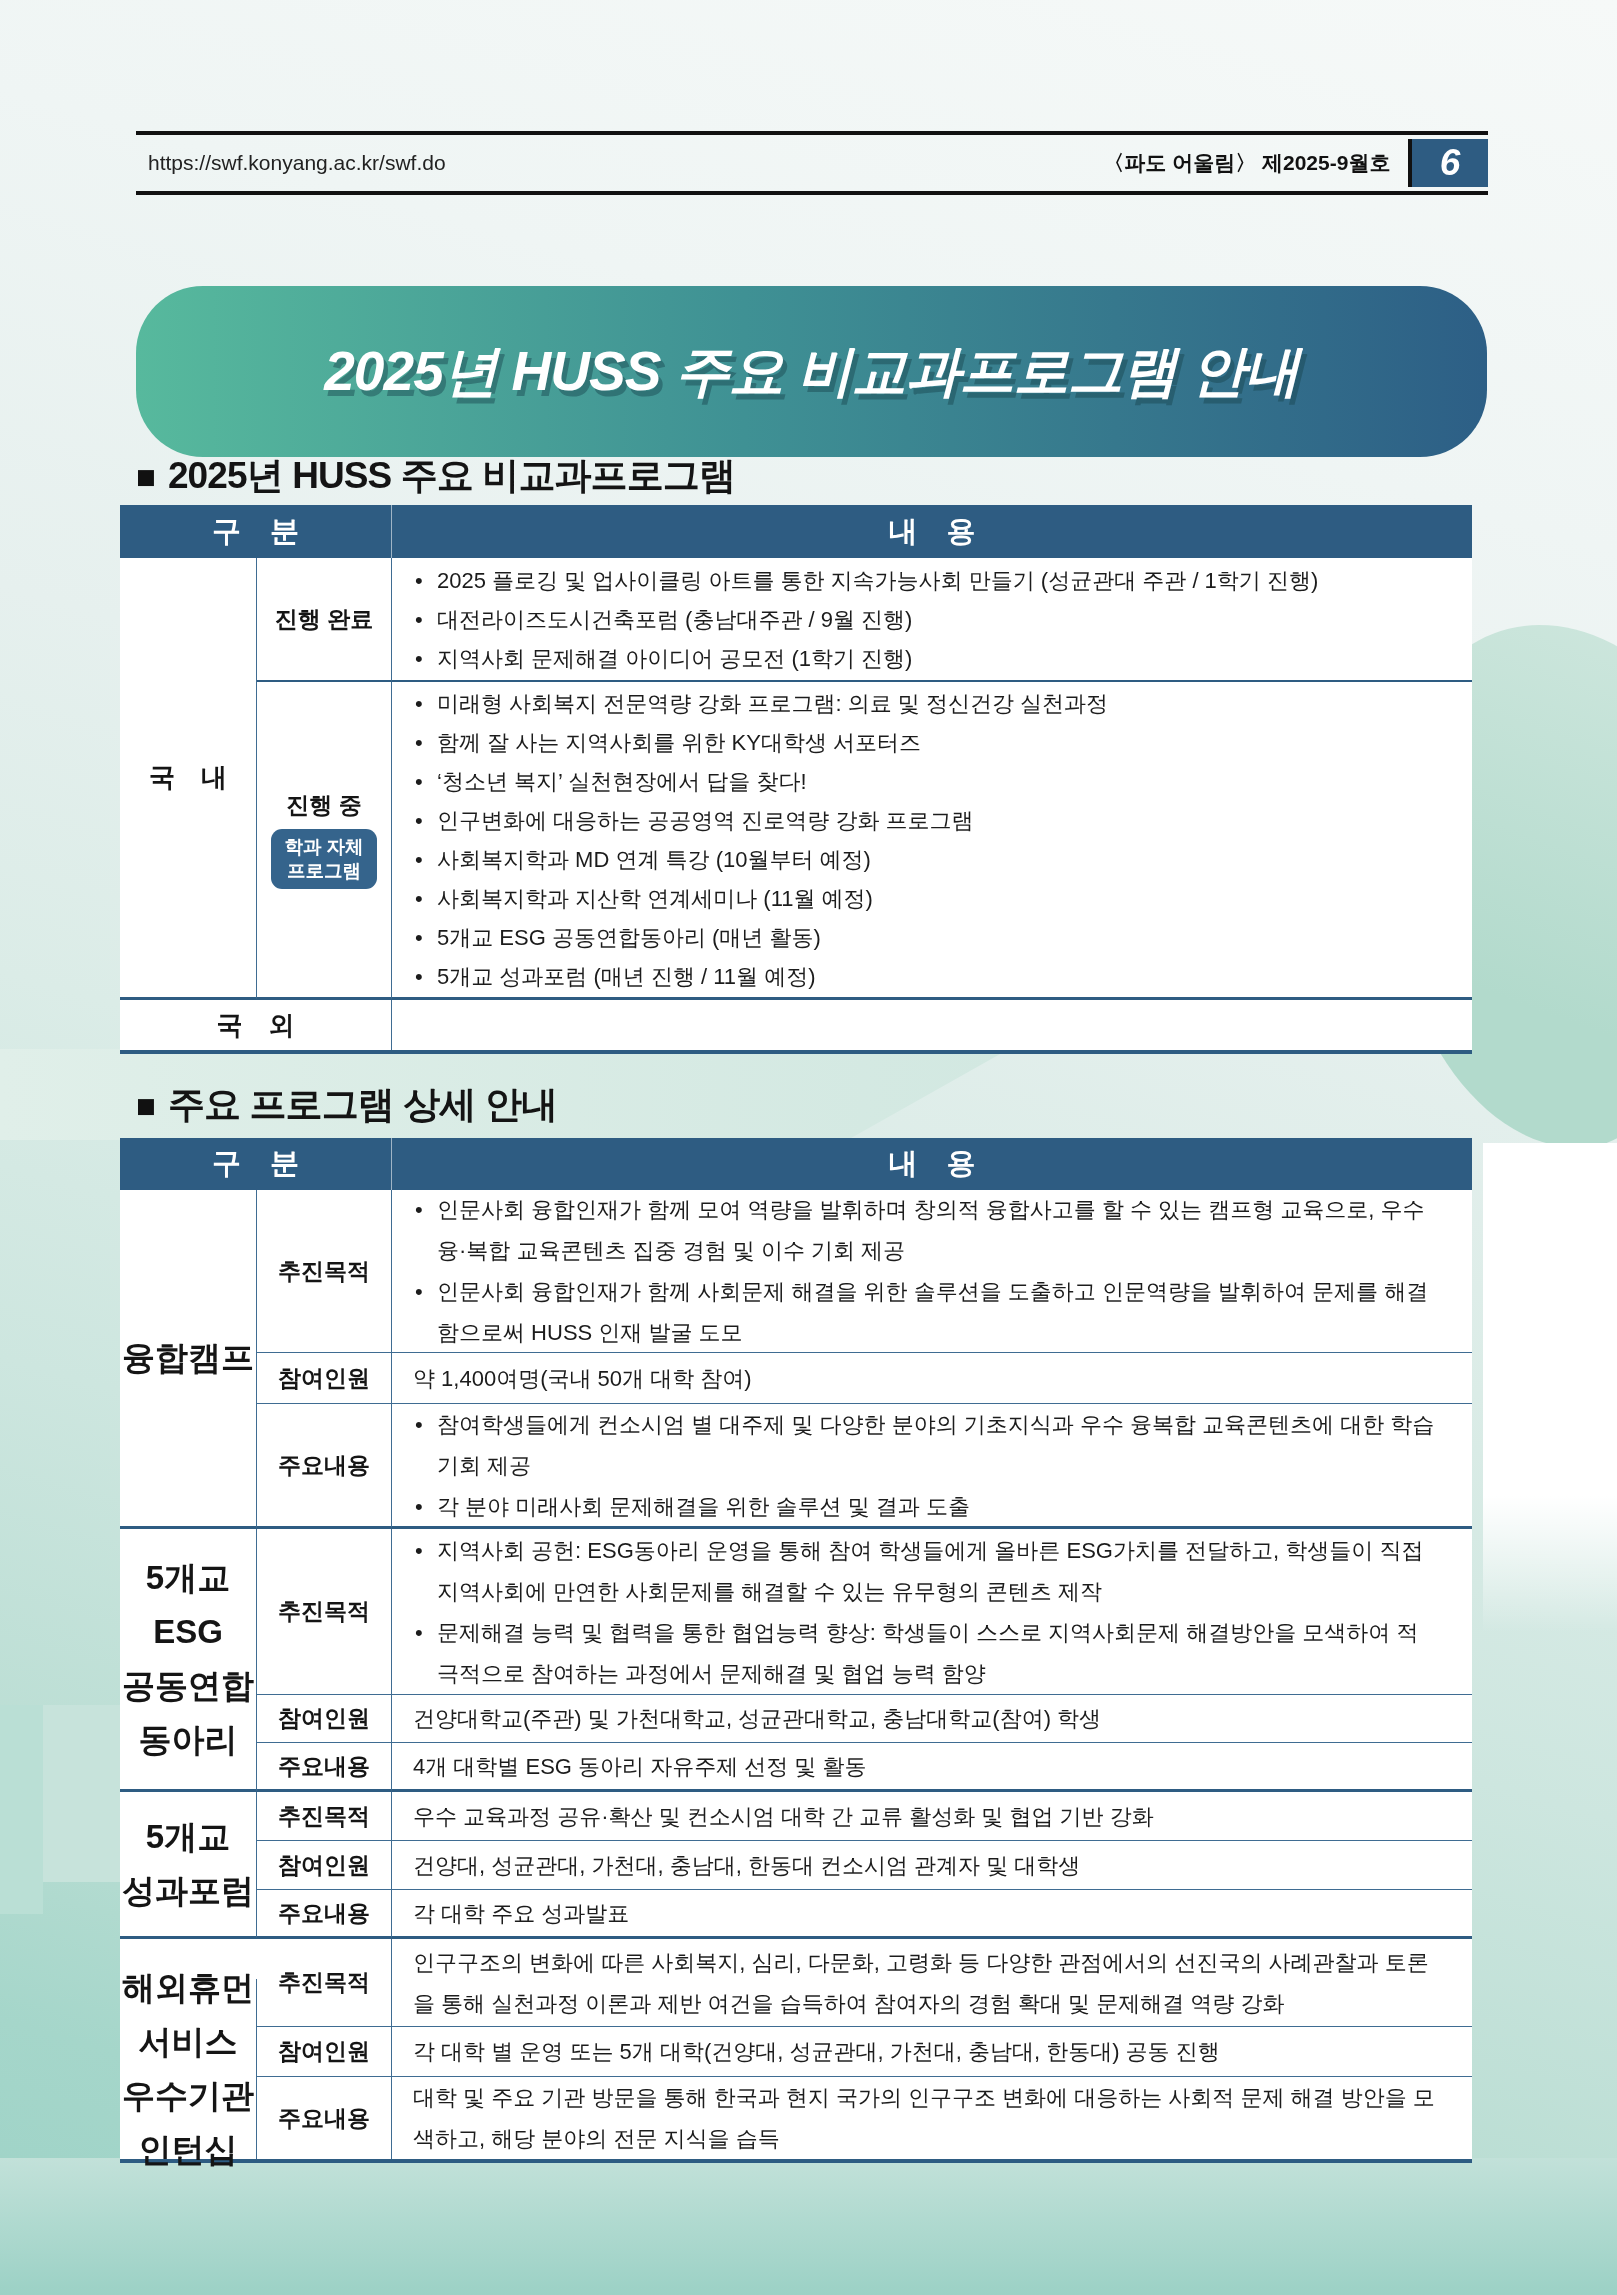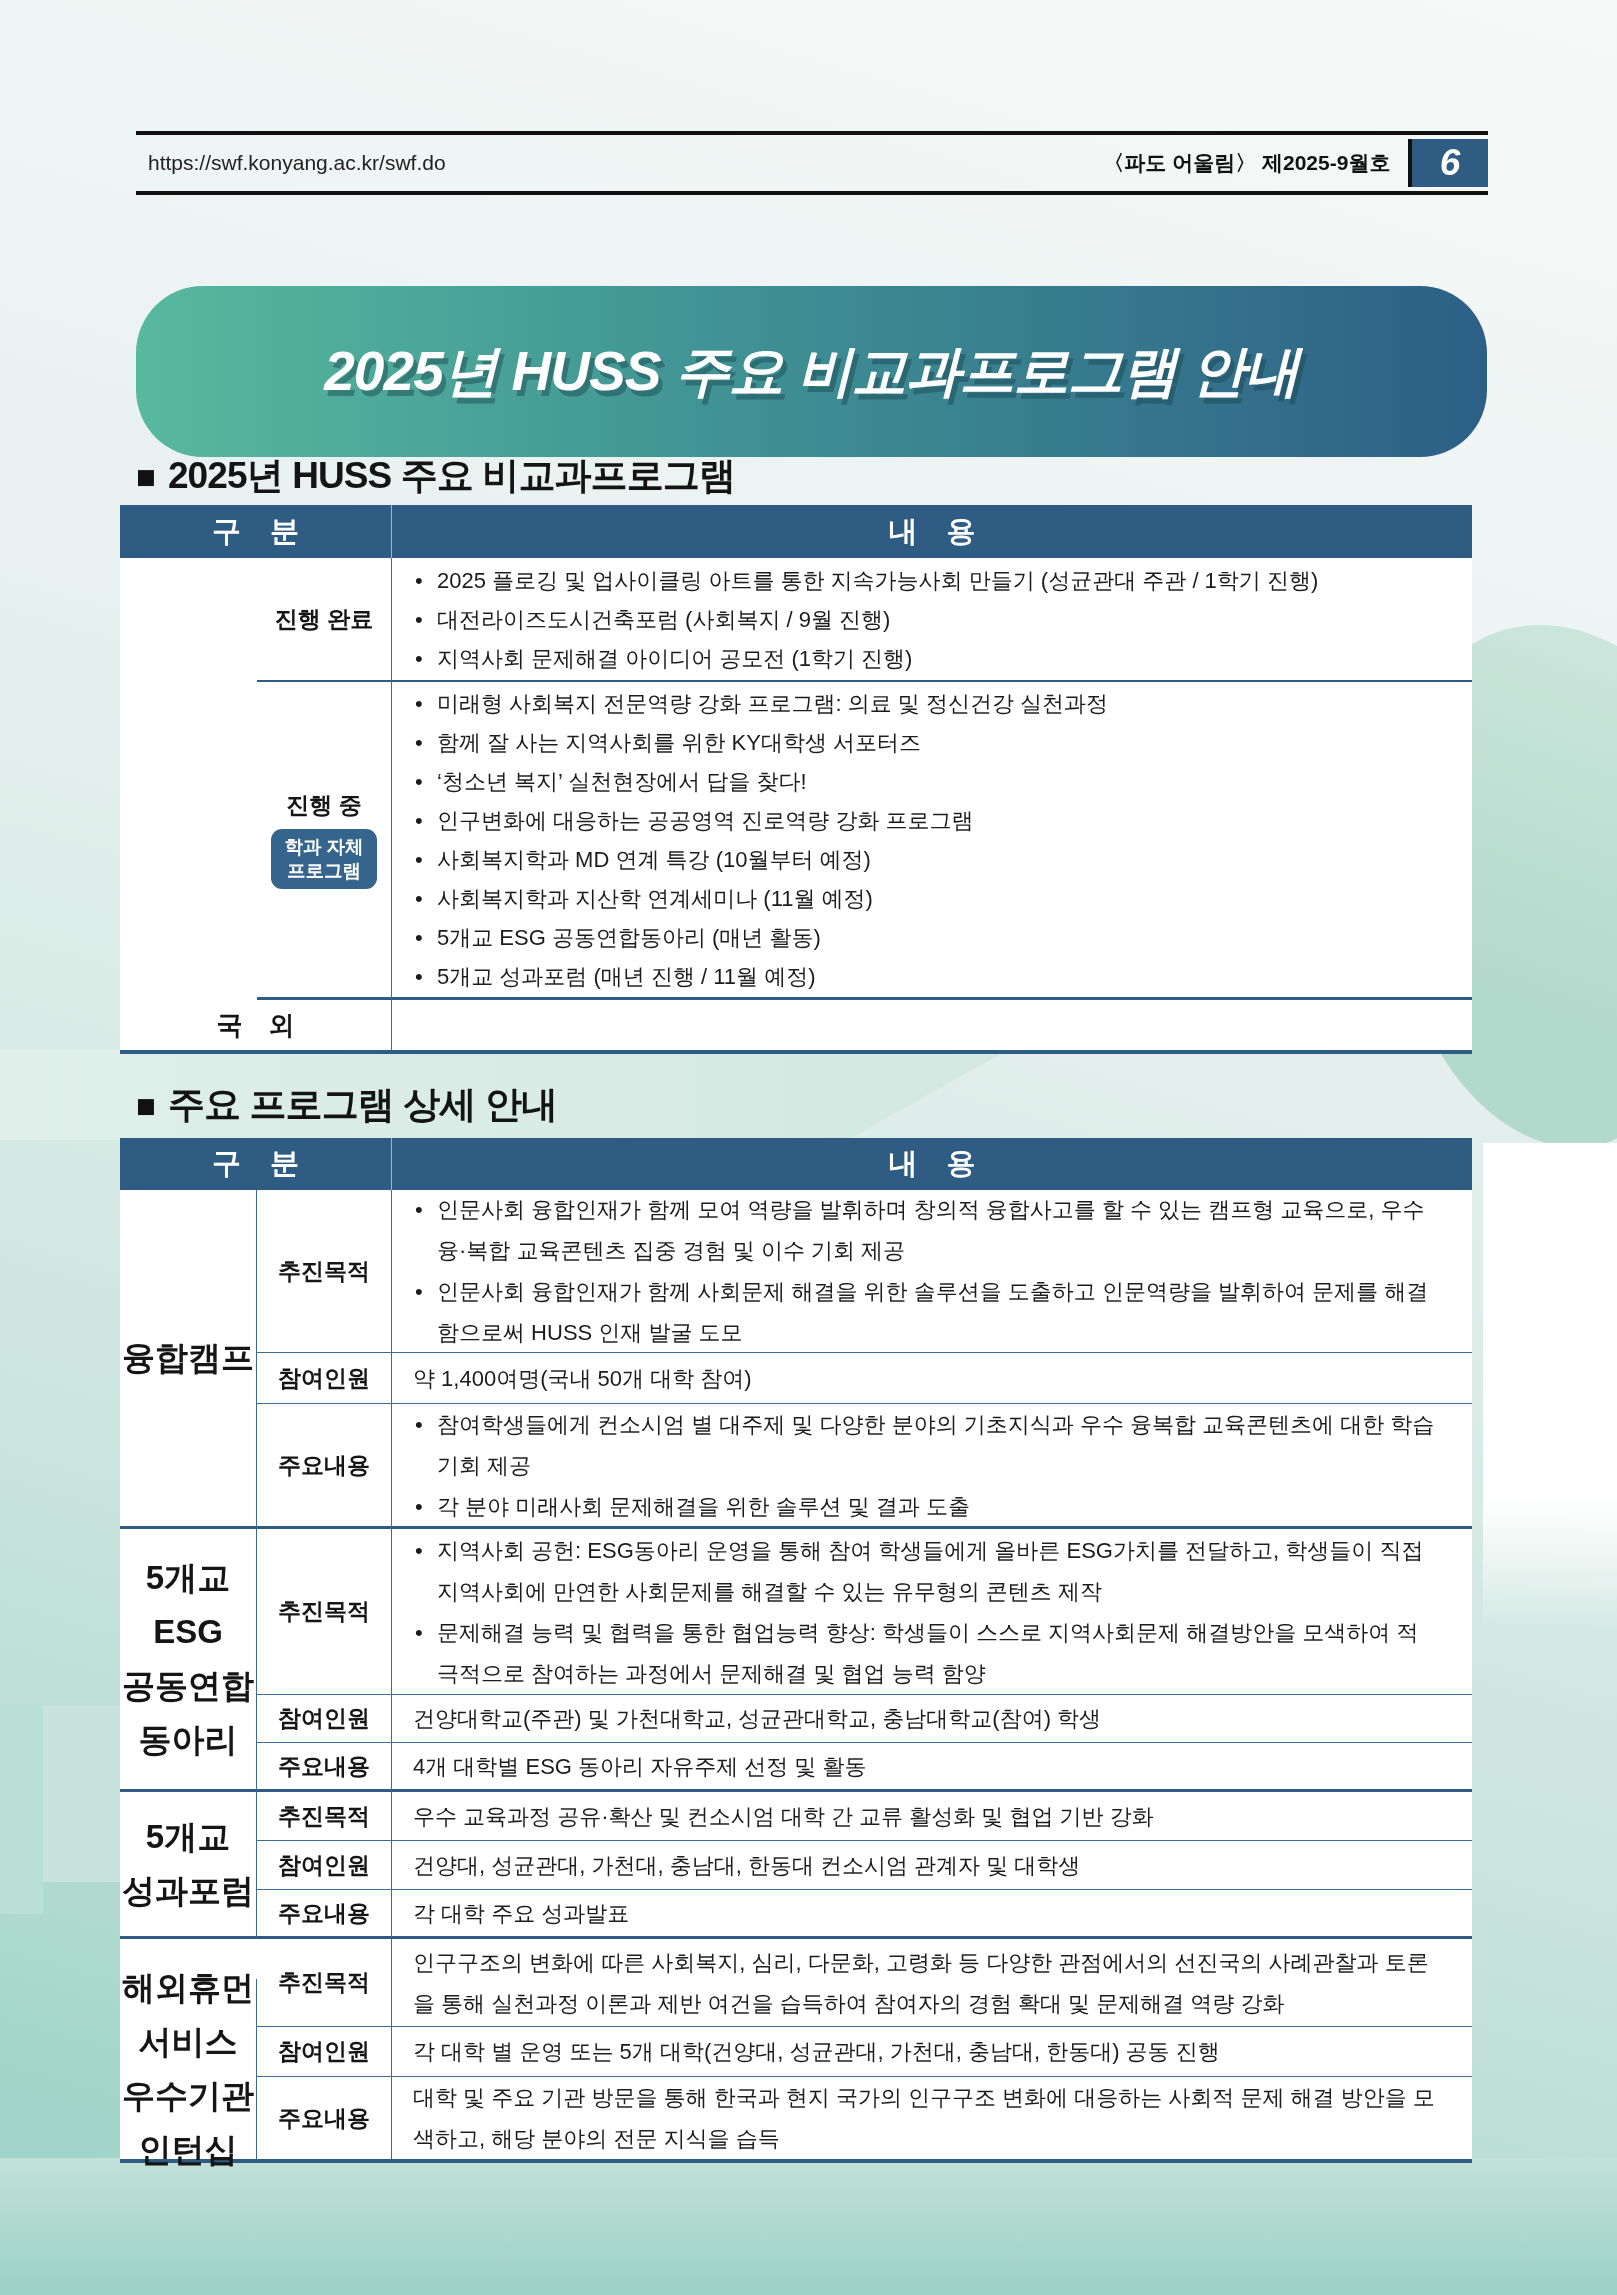--- a/index.html
+++ b/index.html
@@ -95,25 +95,26 @@
 
   <div class="sec-head sec1">
     <span class="sec-marker">■</span>
     <span class="sec-title">2025년 HUSS 주요 비교과프로그램</span>
   </div>
 
   <div class="tbl tbl1">
     <div class="cell th brw" style="grid-column:1/3;grid-row:1;">구　분</div>
     <div class="cell th" style="grid-column:3;grid-row:1;">내　용</div>
 
+    <div class="cell reg br bb8" style="grid-column:1;grid-row:2/4;">국　내</div>
 
     <div class="cell lab br bb6" style="grid-column:2;grid-row:2;">진행 완료</div>
     <div class="cell cont bb6" style="grid-column:3;grid-row:2;">
       <div class="bullet">2025 플로깅 및 업사이클링 아트를 통한 지속가능사회 만들기 (성균관대 주관 / 1학기 진행)</div>
-      <div class="bullet">대전라이즈도시건축포럼 (사회복지 / 9월 진행)</div>
+      <div class="bullet">대전라이즈도시건축포럼 (충남대주관 / 9월 진행)</div>
       <div class="bullet">지역사회 문제해결 아이디어 공모전 (1학기 진행)</div>
     </div>
 
     <div class="cell lab br bb8" style="grid-column:2;grid-row:3;">
       <span>진행 중</span>
       <span class="badge">학과 자체
 프로그램</span>
     </div>
     <div class="cell cont bb8" style="grid-column:3;grid-row:3;">
       <div class="bullet">미래형 사회복지 전문역량 강화 프로그램: 의료 및 정신건강 실천과정</div>

